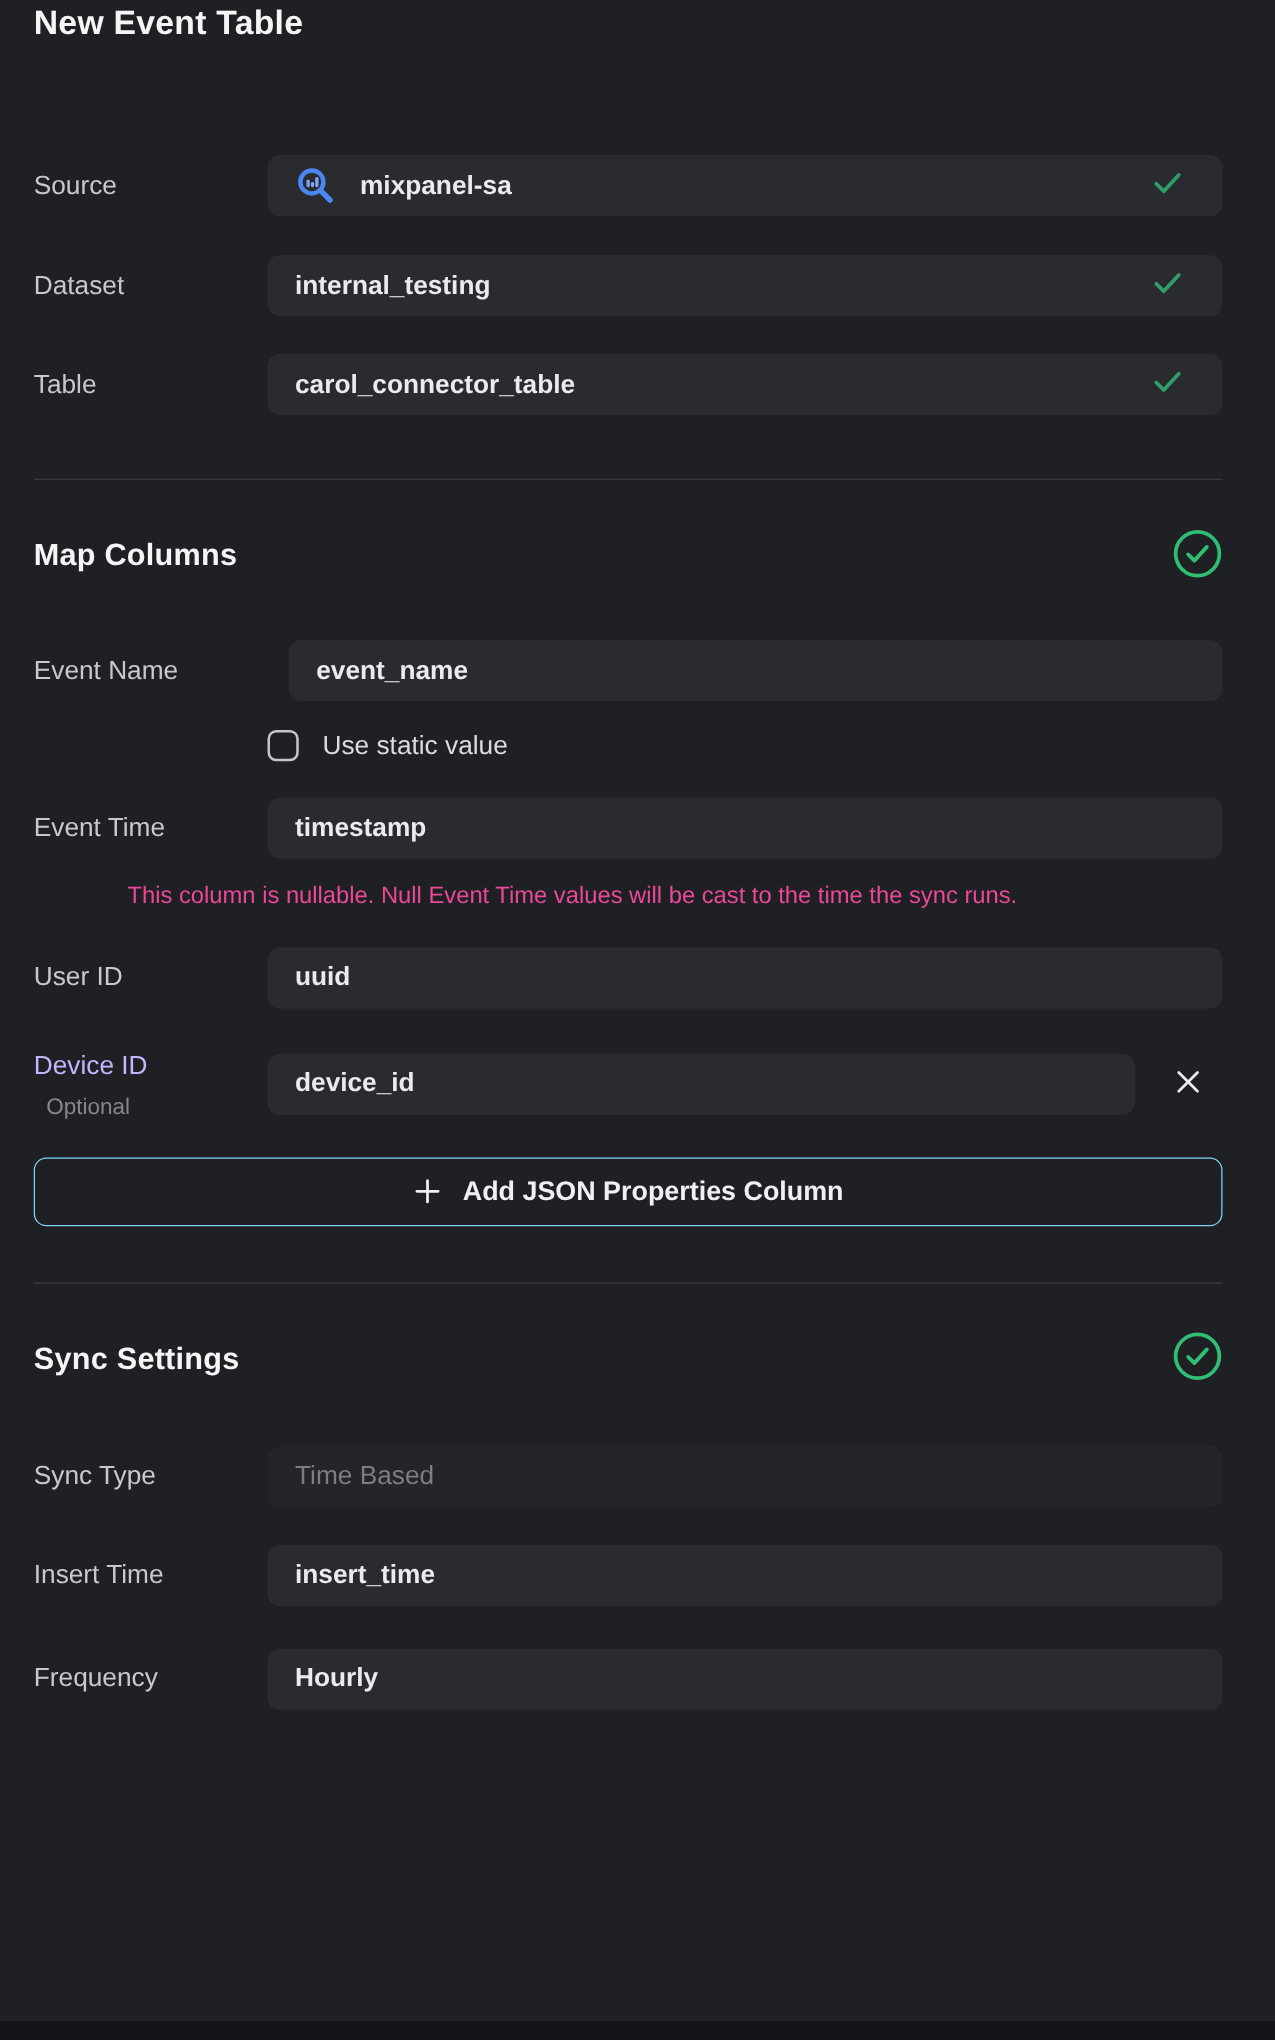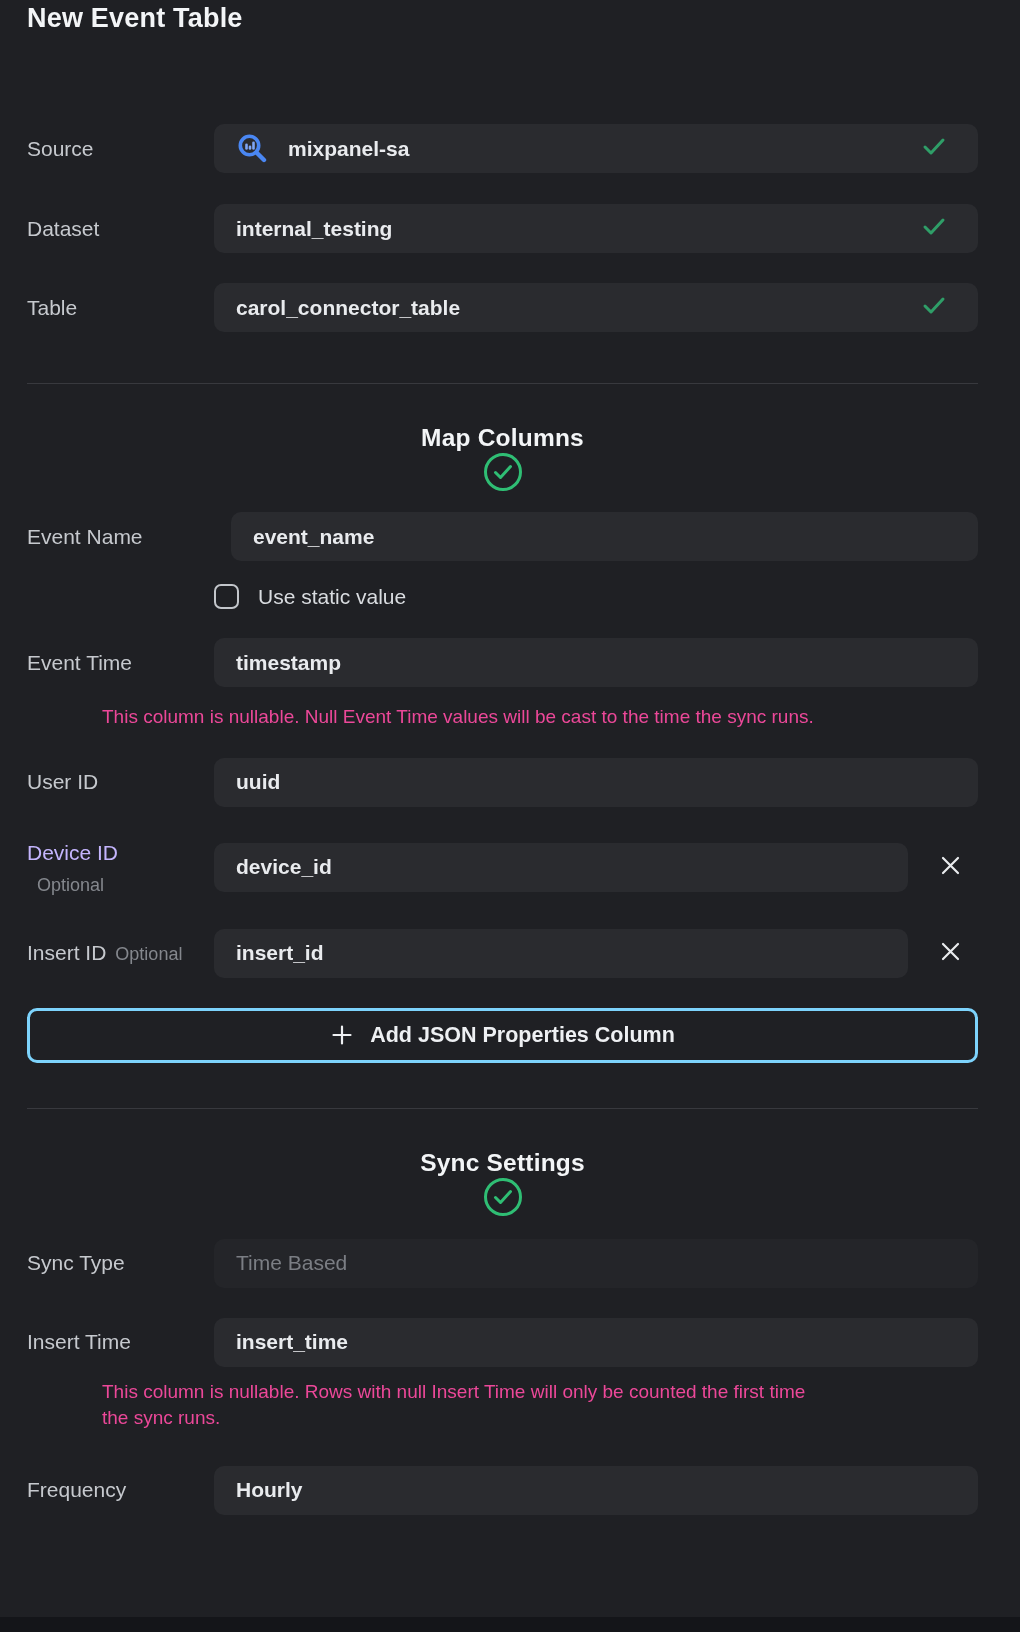--- a/index.html
+++ b/index.html
@@ -38,21 +38,21 @@
 
   .source-icon { width:33px; height:33px; margin-right:19px; flex:none; }
 
   .check-icon { margin-left:auto; margin-right:8px; flex:none; }
 
   .divider { margin-top:51px; height:1px; background:#38393e; }
   .divider.second { margin-top:45px; }
 
   .section-head {
     margin-top:40px; height:42px;
-    display:flex; align-items:center; justify-content:space-between;flex-direction:column;
+    display:flex; align-items:center; justify-content:space-between;
   }
   .section-head h2 {
     margin:0; font-size:24.5px; font-weight:700; color:#f3f5f7; letter-spacing:.2px;
   }
 
   .row-event-name { margin-top:46px;gap:17px; }
   .checkbox-row {
     margin:23px 0 0 187px;
     display:flex; align-items:center;
   }
@@ -79,21 +79,21 @@
   .remove-btn {
     width:56px; height:49px; flex:none; margin-left:14px;
     display:flex; align-items:center; justify-content:center;
     background:none; border:none; padding:0; cursor:pointer;
   }
   .row-insert { margin-top:33px; }
 
   .add-json-btn {
     margin-top:30px; width:100%; height:55px;
     display:flex; align-items:center; justify-content:center; gap:16px;
-    background:transparent; border:3px solid #7dd3fc; border-radius:10px;
+    background:transparent; border:1px solid #7dd3fc; border-radius:10px;
     font-family:"Liberation Sans", sans-serif;
     font-size:21.5px; font-weight:600; color:#eef0f3; cursor:pointer;
   }
 
   .row-sync-type { margin-top:48px; }
   .row-insert-time { margin-top:30px; }
   .row-frequency { margin-top:34px; }
 
   .bottom-strip {
     position:absolute; left:0; right:0; bottom:0; height:15px;
@@ -201,35 +201,20 @@
       </div>
       <button class="remove-btn">
           <span class="x-slot">
   <svg width="23" height="23" viewBox="0 0 23 23" fill="none">
     <path d="M4 4 L19 19 M19 4 L4 19" stroke="#e9ebee" stroke-width="2.2" stroke-linecap="round"></path>
   </svg>
 </span>
         </button>
     </div>
 
-    <div class="field-row row-insert">
-      <div class="row-label">
-        <span>Insert ID</span><span class="optional-inline">Optional</span>
-      </div>
-      <div class="input">
-        <span>insert_id</span>
-      </div>
-      <button class="remove-btn">
-          <span class="x-slot">
-  <svg width="23" height="23" viewBox="0 0 23 23" fill="none">
-    <path d="M4 4 L19 19 M19 4 L4 19" stroke="#e9ebee" stroke-width="2.2" stroke-linecap="round"></path>
-  </svg>
-</span>
-        </button>
-    </div>
 
     <button class="add-json-btn">
       <svg width="24" height="24" viewBox="0 0 24 24" fill="none">
         <path d="M12 3.5 V20.5 M3.5 12 H20.5" stroke="#eef0f3" stroke-width="2.2" stroke-linecap="round"></path>
       </svg>
       <span>Add JSON Properties Column</span>
     </button>
 
     <div class="divider second"></div>
 
@@ -250,21 +235,20 @@
       </div>
     </div>
 
     <div class="field-row row-insert-time">
       <div class="row-label">Insert Time</div>
       <div class="input">
         <span>insert_time</span>
       </div>
     </div>
 
-    <div class="warning second">This column is nullable. Rows with null Insert Time will only be counted the first time the sync runs.</div>
 
     <div class="field-row row-frequency">
       <div class="row-label">Frequency</div>
       <div class="input">
         <span>Hourly</span>
       </div>
     </div>
 
   </div>
 

